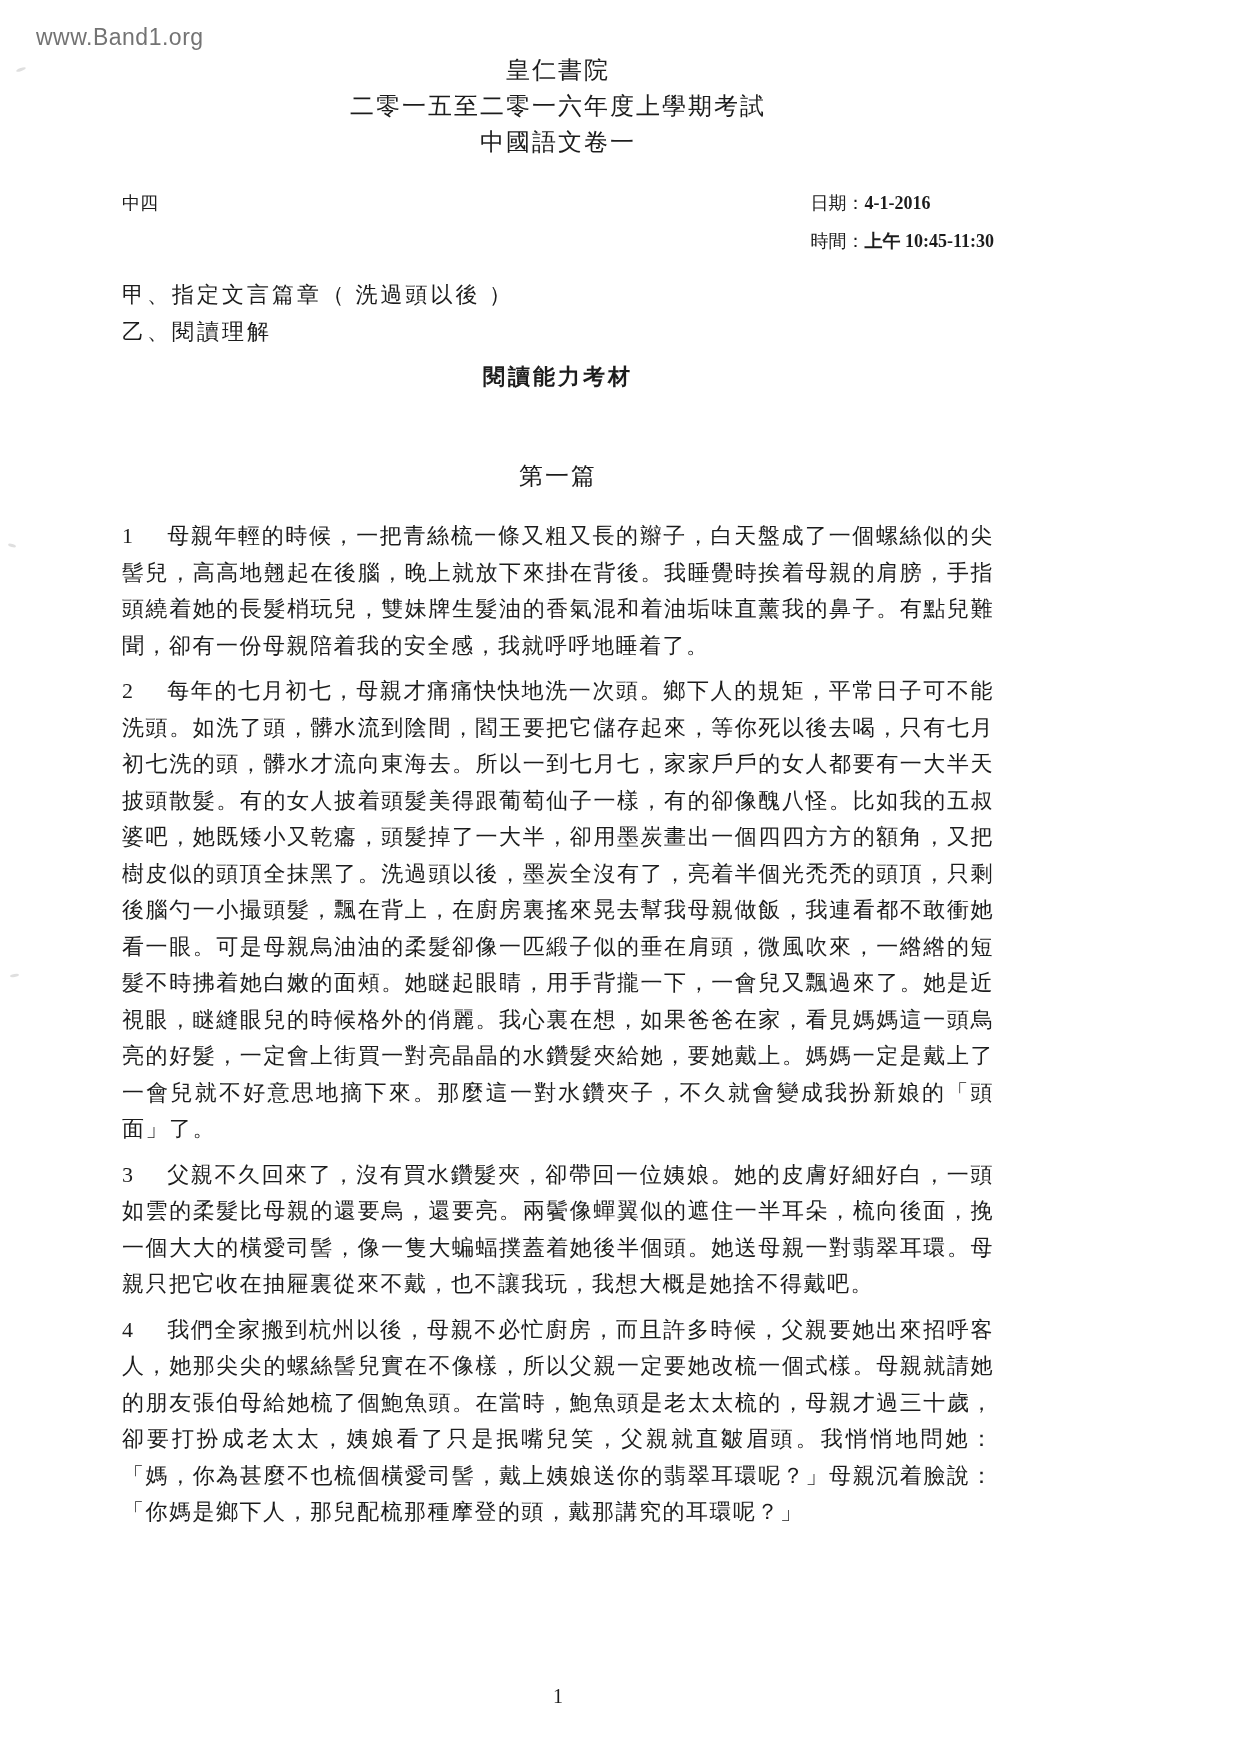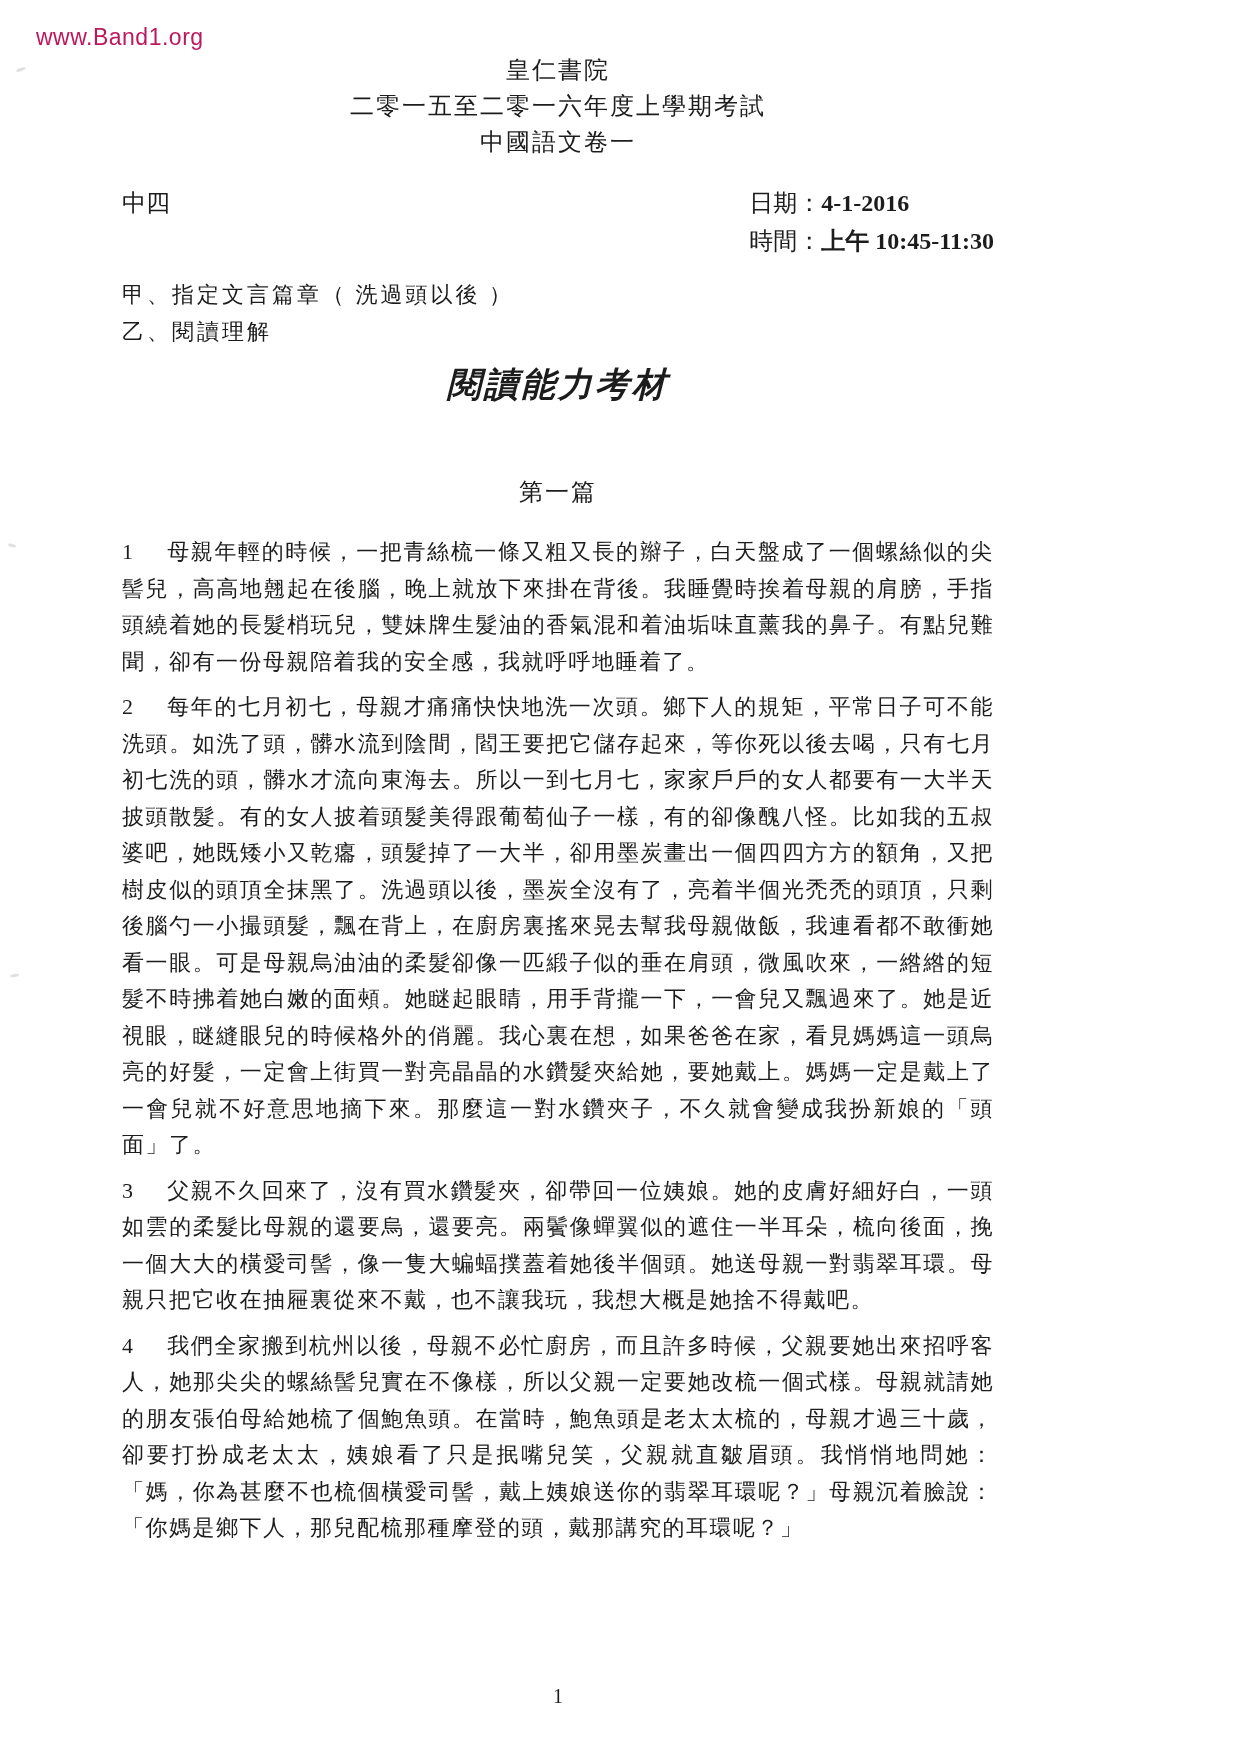--- a/index.html
+++ b/index.html
@@ -17,21 +17,21 @@
     display: flex;
     flex-direction: column;
     padding: 0 246px 46px 122px;
   }
   .watermark {
     position: absolute;
     top: 24px;
     left: 36px;
     font-family: "Liberation Sans", sans-serif;
     font-size: 23px;
-    color: #be185d;
+    color: #737373;
     letter-spacing: 0.5px;
   }
   .scan-artifact {
     position: absolute;
     background: #b9b9b9;
     opacity: 0.45;
     border-radius: 50%;
   }
   .artifact-1 { left: 16px; top: 68px;  width: 10px; height: 3px; transform: rotate(-20deg); }
   .artifact-2 { left: 8px;  top: 544px; width: 8px;  height: 3px; transform: rotate(15deg); }
@@ -42,38 +42,37 @@
     text-align: center;
     font-size: 24px;
     line-height: 36px;
     letter-spacing: 2px;
   }
   .meta-row {
     margin-top: 24px;
     display: flex;
     justify-content: space-between;
     align-items: flex-start;
-    font-size: 24px;
+    font-size: 18px;
     line-height: 38px;
   }
   .meta-right { text-align: left; margin-left: 35px; }
   .meta-right b { font-family: "Liberation Serif", "DejaVu Serif", serif; font-weight: bold; }
   .sections {
     margin-top: 16px;
     font-size: 22px;
     line-height: 37px;
     letter-spacing: 3px;
   }
   .subtitle {
     margin-top: 12px;
     text-align: center;
-    font-size: 34px;
+    font-size: 22px;
     font-weight: bold;
     letter-spacing: 3px;
-    font-style: italic;
   }
   .passage-title {
     margin-top: 68px;
     text-align: center;
     font-size: 24px;
     font-weight: normal;
     letter-spacing: 2px;
   }
   .passage {
     margin-top: 26px;

